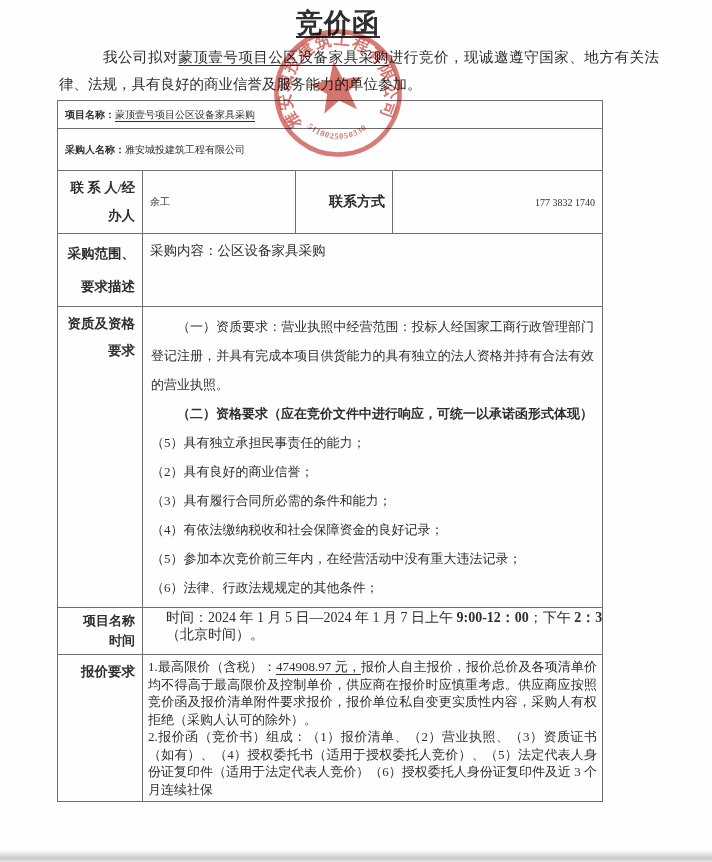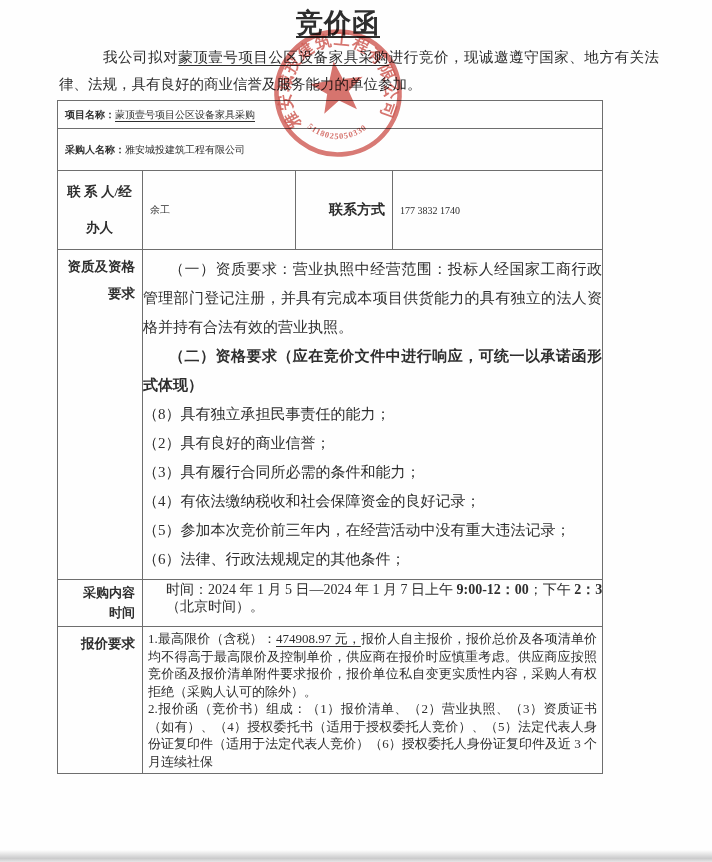--- a/index.html
+++ b/index.html
@@ -26,28 +26,28 @@
   .doc-table td{
     border:1px solid #6e6e6e; vertical-align:top; padding:3px 7px;
     overflow:hidden;
   }
   td.vmid{ vertical-align:middle; }
   .lbl{
     font-weight:bold; text-align:right; vertical-align:middle;
     white-space:pre-line; font-size:13.5px; padding:2px 3px; line-height:27px;
   }
   .lbl.tight{ line-height:20px; }
-  .lbl.left{ text-align:center; padding-left:6px; line-height:36px; }
+  .lbl.left{ text-align:right; padding-left:6px; line-height:28px; }
   .b{ font-weight:bold; }
   .u{ text-decoration:underline; text-underline-offset:3px; }
   .r12{ font-size:10px; }
   .row-overview td.content{ line-height:32px; padding-top:2px; font-size:13.5px; }
   .row-scope td.content{ padding-top:8px; }
   .row-sched td.content{ line-height:24px; padding-top:8px; font-size:13.5px; }
-  .row-qual td.content{ line-height:29px; padding:5px 0; font-size:15px; text-align:justify; }
+  .row-qual td.content{ line-height:29px; padding:5px 8px; font-size:13px; text-align:justify; }
   .row-qual .p-ind{ text-indent:26px; }
   .row-time td.content{ font-size:14px; line-height:16.5px; padding:2px 23px; }
   .row-time .l1{ white-space:nowrap; }
   .row-quote td.content{ font-size:13px; line-height:17.5px; padding:3px 5px; text-align:justify; }
   .seal{
     position:absolute; left:262px; top:18px;
     mix-blend-mode:multiply; opacity:.88;
     transform:rotate(-8deg); transform-origin:76px 75px;
   }
   .seal text{ font-family:"Liberation Serif","DejaVu Serif",serif; }
@@ -80,38 +80,43 @@
   <tr style="height:42px">
     <td colspan="4" class="vmid r12">
       <span class="b">采购人名称：</span><span>雅安城投建筑工程有限公司</span>
     </td>
   </tr>
   <tr style="height:62px">
     <td class="lbl left">联 系 人/经
 办人</td>
     <td class="vmid r12" style="text-align:left">余工</td>
     <td class="vmid lbl tight" style="font-size:14px">联系方式</td>
-    <td class="vmid r12" style="text-align:left">177 3832 1740</td>
+    <td class="vmid r12" style="text-align:right">177 3832 1740</td>
+  </tr>
+  <tr class="row-scope" style="height:61px">
+    <td class="lbl" style="line-height:33px">采购范围、
+要求描述</td>
+    <td colspan="3" class="content">采购内容：公区设备家具采购</td>
   </tr>
   <tr class="row-qual" style="height:293px">
     <td class="lbl">资质及资格
 要求</td>
     <td colspan="3" class="content">
       <div class="p-ind">（一）资质要求：营业执照中经营范围：投标人经国家工商行政管理部门登记注册，并具有完成本项目供货能力的具有独立的法人资格并持有合法有效的营业执照。</div>
       <div class="p-ind b">（二）资格要求（应在竞价文件中进行响应，可统一以承诺函形式体现）</div>
-      <div>（8）具有独立承担民事责任的能力；</div>
+      <div>（5）具有独立承担民事责任的能力；</div>
       <div>（2）具有良好的商业信誉；</div>
       <div>（3）具有履行合同所必需的条件和能力；</div>
       <div>（4）有依法缴纳税收和社会保障资金的良好记录；</div>
       <div>（5）参加本次竞价前三年内，在经营活动中没有重大违法记录；</div>
       <div>（6）法律、行政法规规定的其他条件；</div>
     </td>
   </tr>
   <tr class="row-time" style="height:35px">
-    <td class="lbl tight" style="font-size:13px">采购内容
+    <td class="lbl tight" style="font-size:13px">项目名称
 时间</td>
     <td colspan="3" class="content">
       <div class="l1"><span>时间：2024 年 1 月 5 日—2024 年 1 月 7 日上午 </span><span class="b">9:00-12：00</span><span>；下午 </span><span class="b">2：30-18：00</span></div>
       <div>（北京时间）。</div>
     </td>
   </tr>
   <tr class="row-quote" style="height:128px">
     <td class="lbl">报价要求</td>
     <td colspan="3" class="content">
       <div><span>1.最高限价（含税）：</span><span class="u">474908.97 元，</span><span>报价人自主报价，报价总价及各项清单价均不得高于最高限价及控制单价，供应商在报价时应慎重考虑。供应商应按照竞价函及报价清单附件要求报价，报价单位私自变更实质性内容，采购人有权拒绝（采购人认可的除外）。</span></div>

